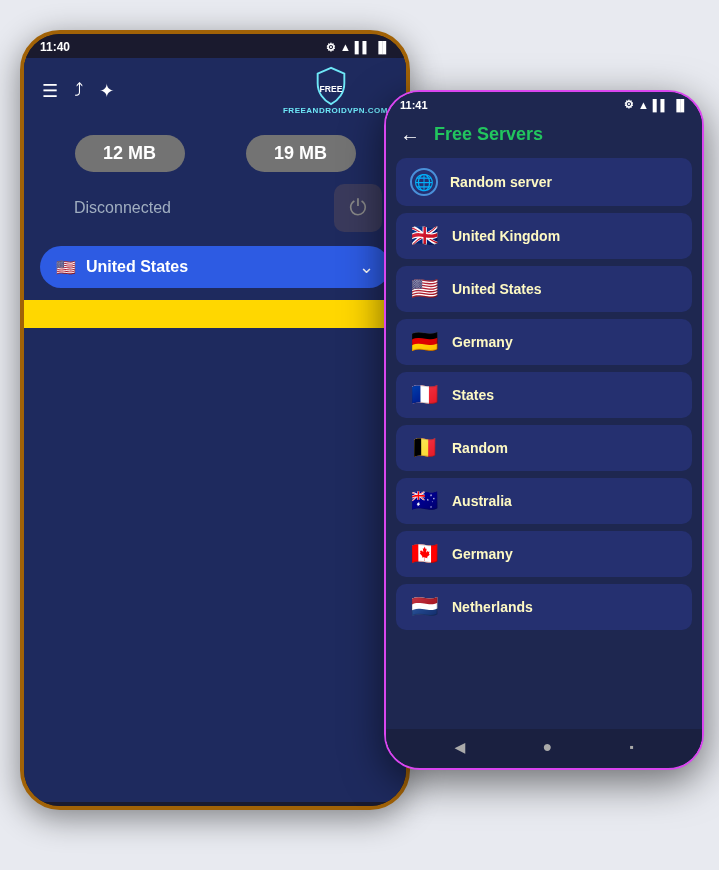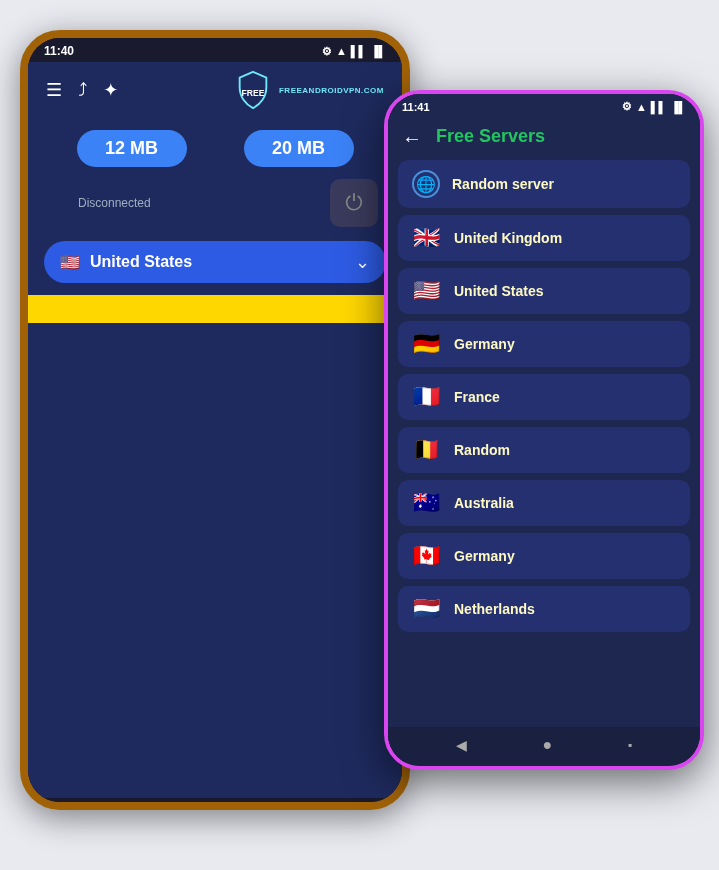--- a/index.html
+++ b/index.html
@@ -17,36 +17,36 @@
     
     .phone1 {
       width: 390px;
       height: 780px;
       background: #1a1a2e;
       border-radius: 40px;
       position: absolute;
       left: 20px;
       top: 30px;
       box-shadow: 0 8px 32px rgba(0,0,0,0.45);
-      border: 8px solid #a16207;
+      border: 4px solid #a16207;
       overflow: hidden;
       z-index: 1;
     }
 
     
     .phone2 {
       width: 320px;
       height: 680px;
       background: #1a2040;
       border-radius: 36px;
       position: absolute;
       right: 15px;
       top: 90px;
       box-shadow: 0 12px 40px rgba(0,0,0,0.55);
-      border: 4px solid #d946ef;
+      border: 2px solid #d946ef;
       overflow: hidden;
       z-index: 2;
     }
 
     
     .status-bar {
       display: flex;
       justify-content: space-between;
       align-items: center;
       padding: 6px 16px 4px;
@@ -94,20 +94,21 @@
       gap: 16px;
       align-items: center;
     }
     .nav-icon {
       color: white;
       font-size: 18px;
       cursor: pointer;
     }
     .logo-area {
       display: flex;
+      flex-direction: column;
       align-items: center;
     }
     .logo-shield {
       width: 36px;
       height: 40px;
     }
     .logo-text {
       font-size: 8px;
       color: #6ee7f7;
       font-weight: bold;
@@ -115,40 +116,40 @@
       margin-left: 8px;
     }
 
     
     .stats-row {
       display: flex;
       justify-content: space-around;
       padding: 10px 20px 6px;
     }
     .stat-badge {
-      background: #3b82f6;
+      background: #737373;
       border-radius: 20px;
       padding: 8px 24px;
       color: white;
       font-weight: 800;
       font-size: 18px;
       min-width: 110px;
       text-align: center;
     }
 
     
     .disconnected-row {
       display: flex;
       align-items: center;
       justify-content: space-between;
       padding: 6px 24px 10px 50px;
     }
     .disconnected-text {
       color: #a0aec0;
-      font-size: 12px;
+      font-size: 16px;
     }
     .power-btn {
       width: 48px;
       height: 48px;
       background: #3a3a5c;
       border-radius: 10px;
       display: flex;
       align-items: center;
       justify-content: center;
       font-size: 22px;
@@ -330,21 +331,21 @@
         <svg class="logo-shield" viewBox="0 0 36 42" fill="none">
           <path d="M18 2L4 8v10c0 10 6 18 14 22 8-4 14-12 14-22V8L18 2z" fill="#1e2a5e" stroke="#6ee7f7" stroke-width="2"></path>
           <text x="18" y="27" text-anchor="middle" fill="white" font-size="9" font-weight="bold">FREE</text>
         </svg>
         <span class="logo-text">FREEANDROIDVPN.COM</span>
       </div>
     </div>
 
     <div class="stats-row">
       <div class="stat-badge">12 MB</div>
-      <div class="stat-badge">20 MB</div>
+      <div class="stat-badge">19 MB</div>
     </div>
 
     <div class="disconnected-row">
       <span class="disconnected-text">Disconnected</span>
       <div class="power-btn">⏻</div>
     </div>
 
     <div class="country-selector">
       <div class="country-left">
         <span>🇺🇸</span>
@@ -413,21 +414,21 @@
         <span class="server-name">United States</span>
       </div>
 
       <div class="server-item">
         <span class="server-flag">🇩🇪</span>
         <span class="server-name">Germany</span>
       </div>
 
       <div class="server-item">
         <span class="server-flag">🇫🇷</span>
-        <span class="server-name">France</span>
+        <span class="server-name">States</span>
       </div>
 
       <div class="server-item">
         <span class="server-flag">🇧🇪</span>
         <span class="server-name">Random</span>
       </div>
 
       <div class="server-item">
         <span class="server-flag">🇦🇺</span>
         <span class="server-name">Australia</span>

